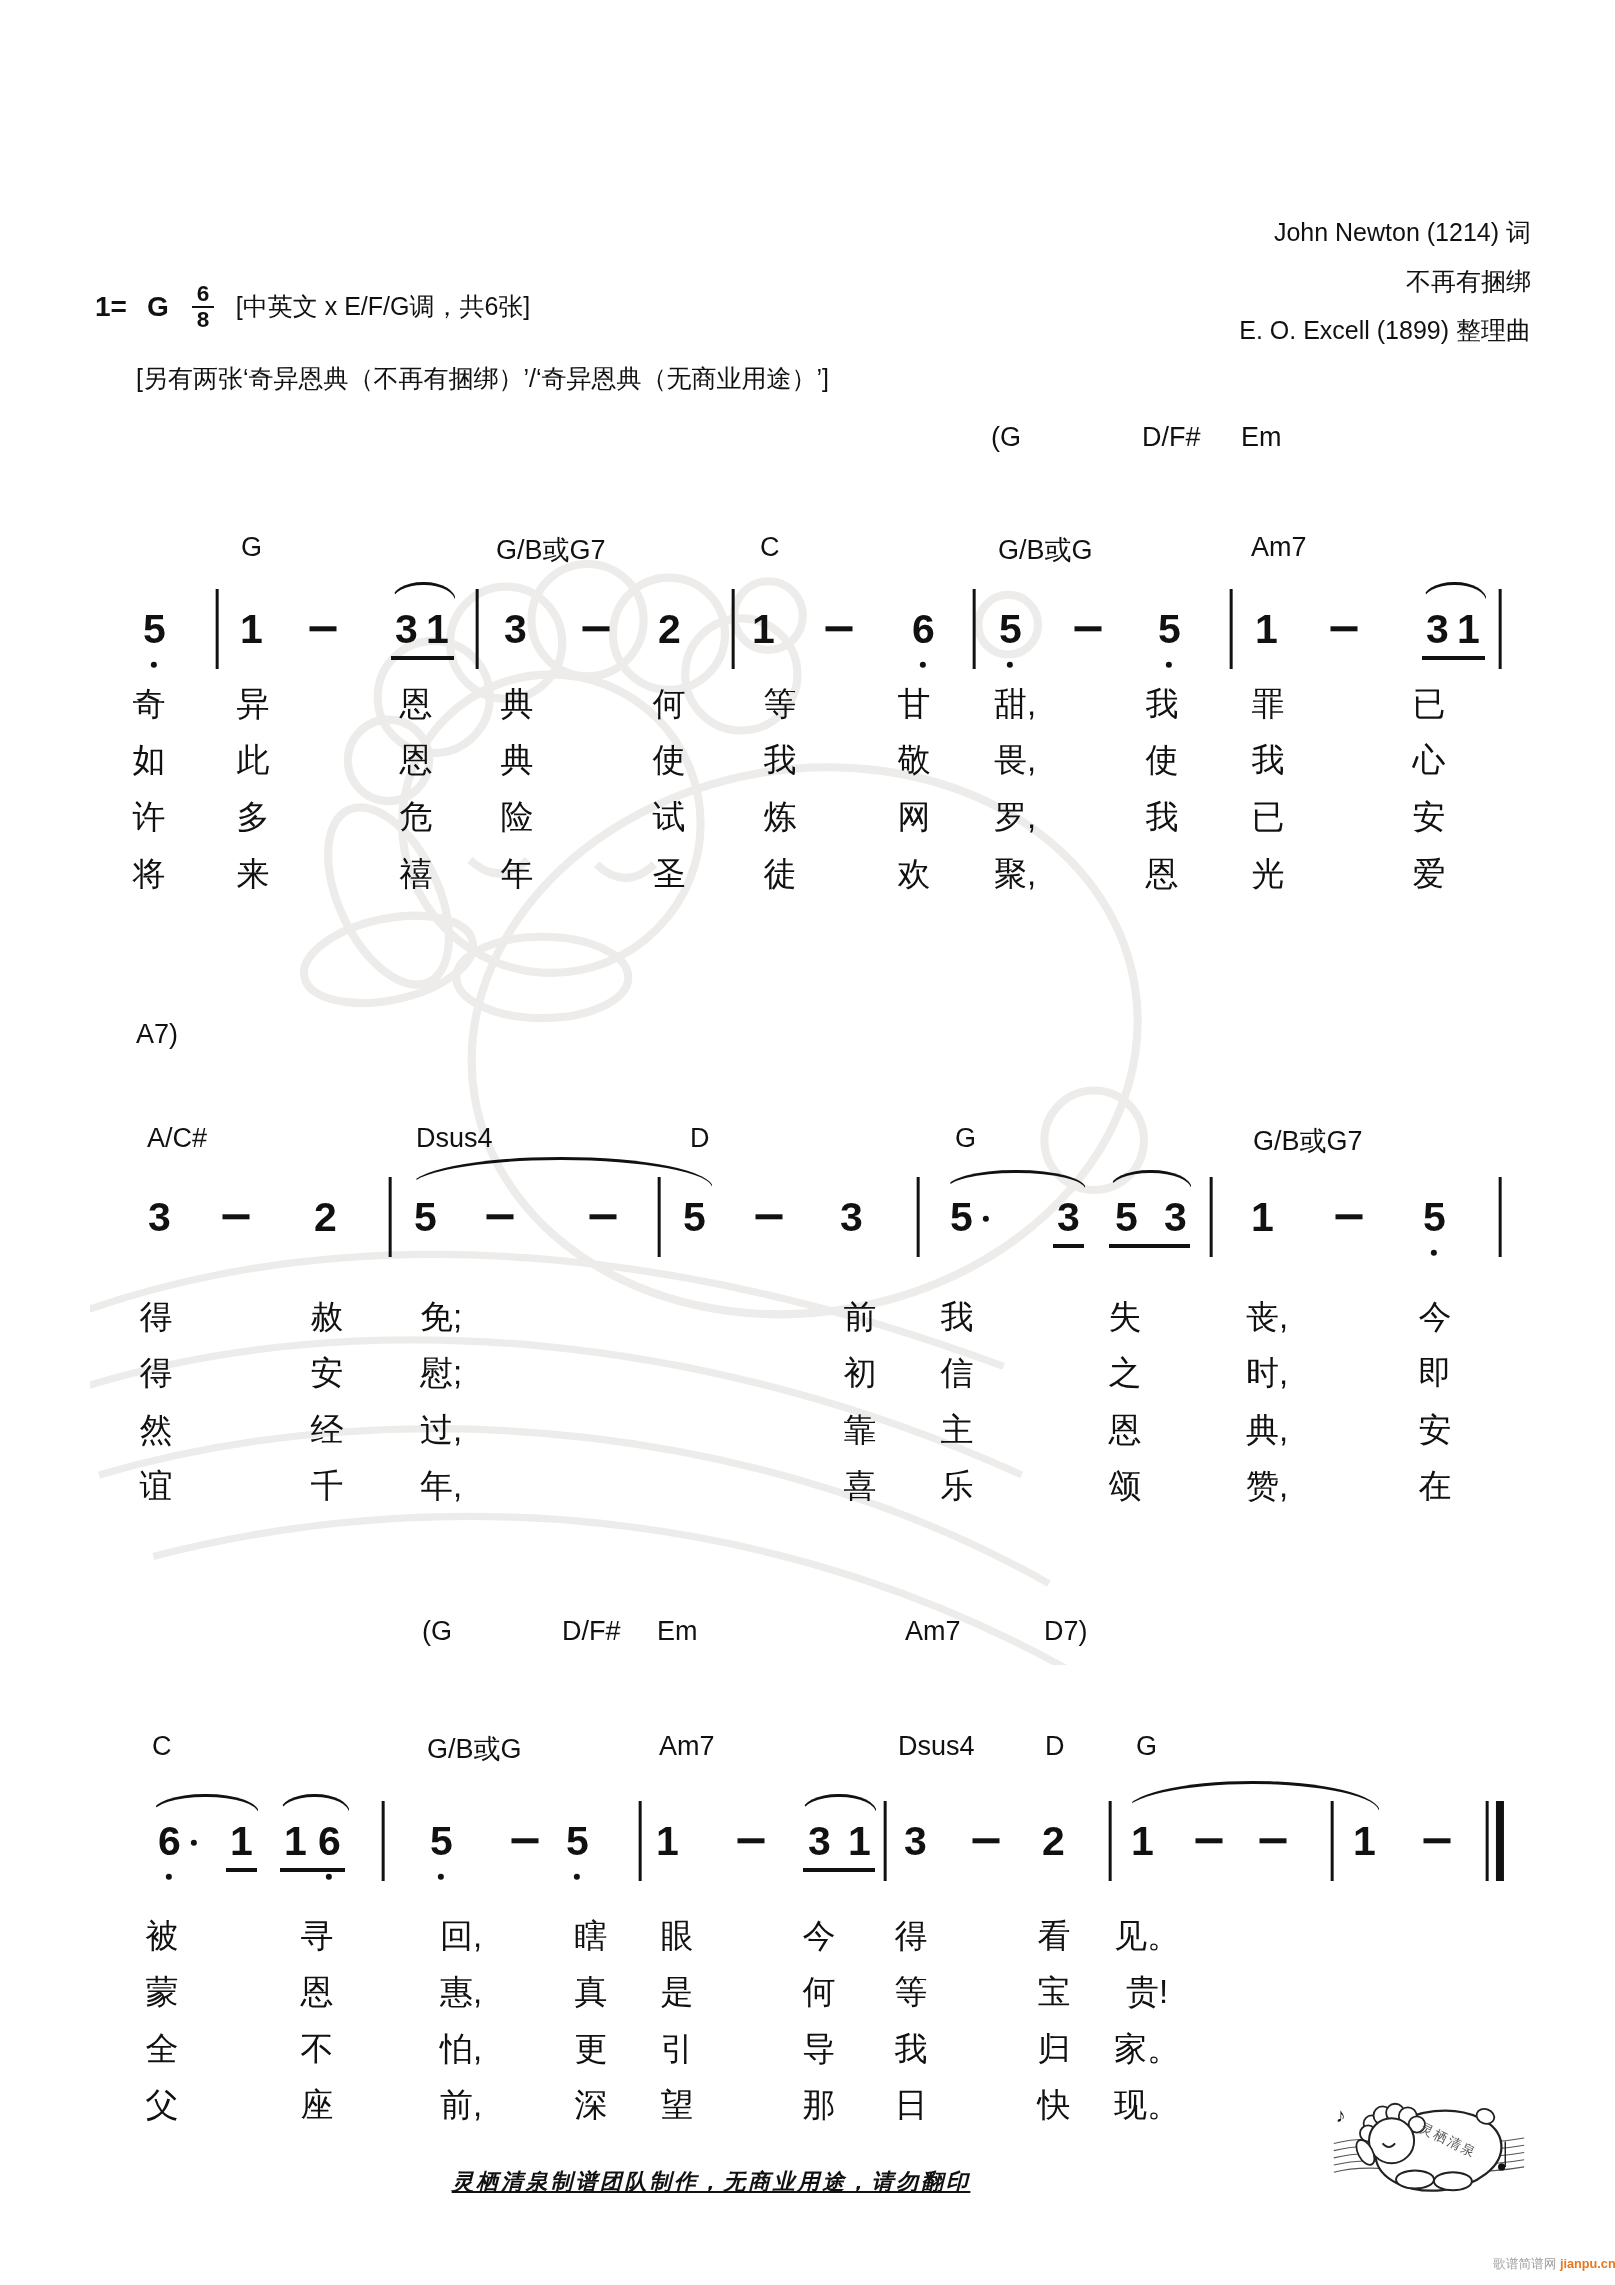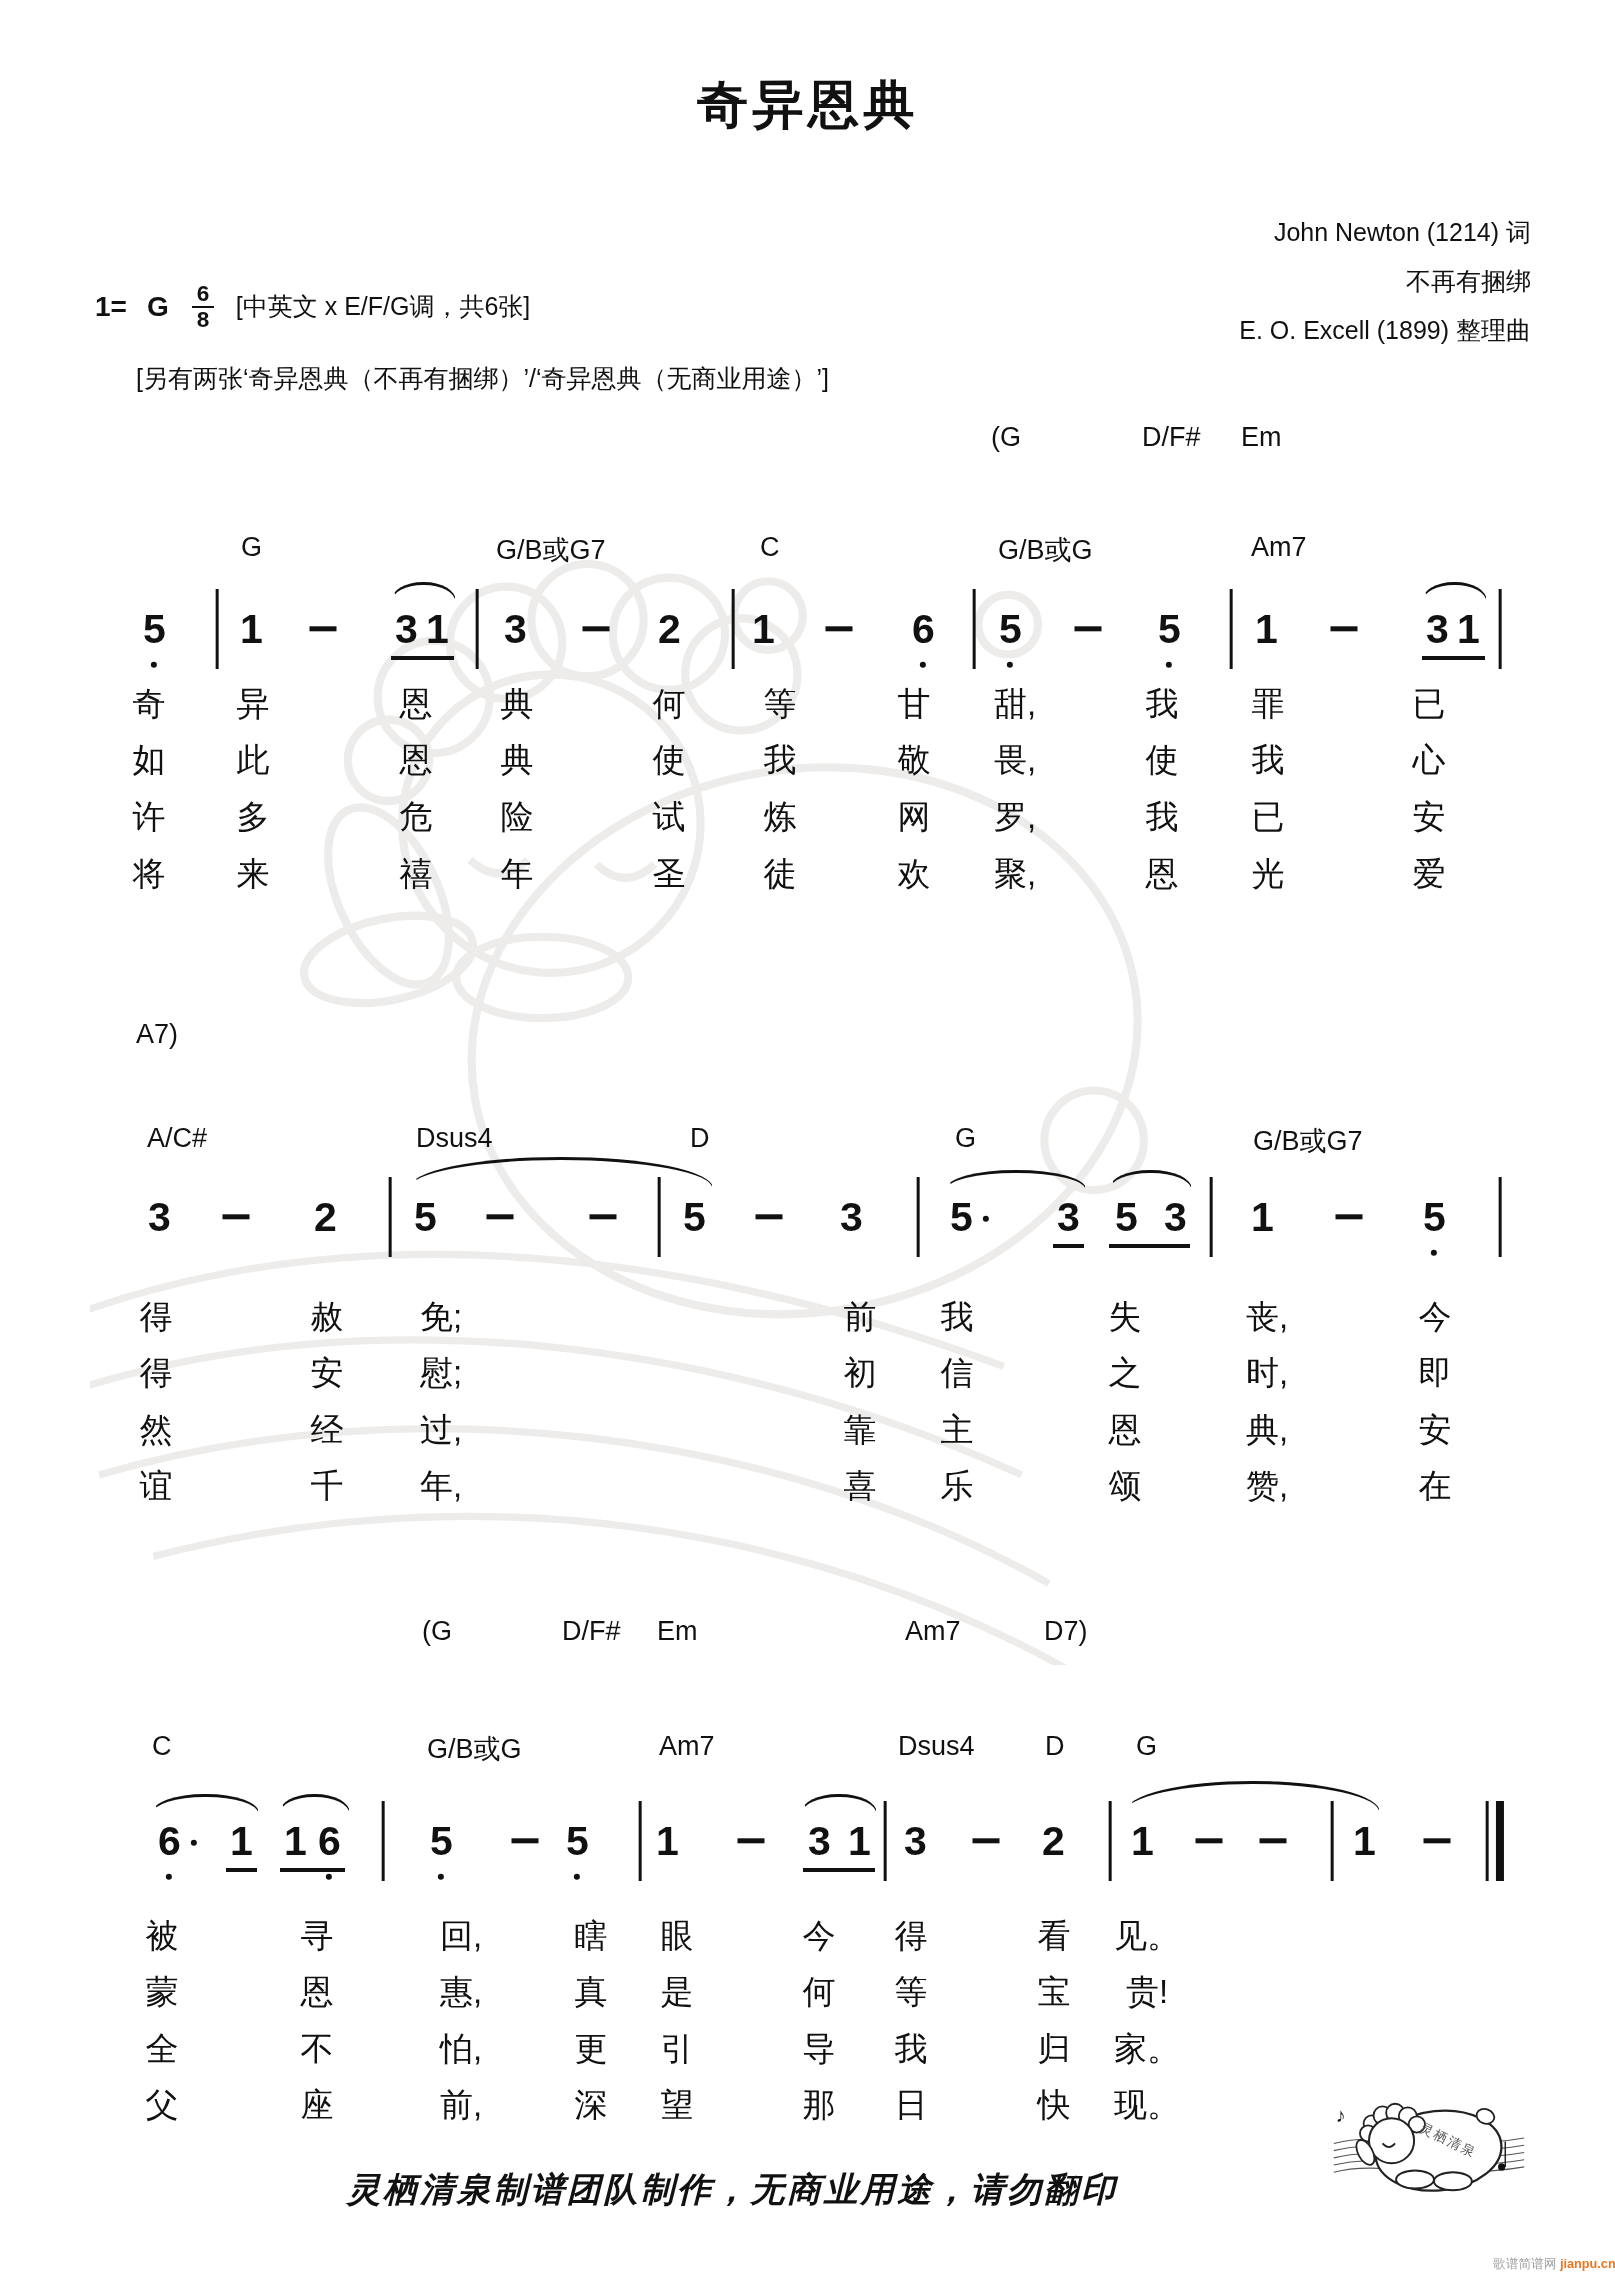--- a/index.html
+++ b/index.html
@@ -11,23 +11,23 @@
   .subtitle{position:absolute;top:217px;left:0;width:100%;text-align:center;font-size:26px;}
   .credits{position:absolute;top:208px;right:85px;text-align:right;font-size:25px;line-height:49px;}
   .keyrow{position:absolute;left:95px;top:282px;display:flex;align-items:center;font-size:28px;}
   .keyrow .kp{font-weight:600;}
   .keyrow .kv{font-weight:600;margin-left:20px;}
   .meter{display:inline-flex;flex-direction:column;align-items:center;margin-left:23.5px;
          font-size:22.6px;font-weight:600;line-height:1.05;}
   .meter .mt{border-bottom:2.7px solid #111;padding:0 4.5px;}
   .keynote{font-size:25px;margin-left:22px;font-weight:400;}
   .noteline{position:absolute;left:136px;top:362px;font-size:25px;}
-  .footer{position:absolute;left:732px;top:2167px;transform:translateX(-50%);
+  .footer{position:absolute;left:711px;top:2167px;transform:translateX(-50%);
           font-family:"DejaVu Serif",serif;font-style:italic;font-weight:bold;
-          font-size:34px;letter-spacing:2.7px;white-space:nowrap;}
+          font-size:22px;letter-spacing:2.7px;white-space:nowrap;text-decoration:underline;}
   .sitebar{position:absolute;left:1493px;top:2256px;font-size:12.7px;white-space:nowrap;}
   .logo{position:absolute;left:1332px;top:2091px;}
   
   .chord{position:absolute;font-size:27px;white-space:nowrap;}
   .note{position:absolute;transform:translate(-50%,-50%);font-size:41px;font-weight:bold;
         line-height:1;letter-spacing:-0.9px;}
   .dash{position:absolute;transform:translate(-50%,-50%);width:27px;height:5.4px;background:#111;}
   .bar{position:absolute;transform:translate(-50%,-50%);width:2.7px;height:80px;background:#111;}
   .bar.thick{width:8.1px;}
   .dotb{position:absolute;transform:translate(-50%,-50%);width:6.3px;height:6.3px;border-radius:50%;background:#111;}
@@ -60,21 +60,20 @@
     <ellipse cx="500" cy="520" rx="95" ry="45"></ellipse>
     <circle cx="1110" cy="700" r="55"></circle>
     <g stroke-width="8">
       <path d="M-10,890 C300,780 660,820 1010,950"></path>
       <path d="M-30,980 C300,870 700,920 1030,1070"></path>
       <path d="M10,1070 C350,970 760,1020 1060,1190"></path>
       <path d="M70,1160 C420,1070 790,1120 1090,1290"></path>
     </g>
   </svg>
 
-  <div class="title">奇异恩典</div>
 
   <div class="credits">
     <div>John Newton (1214) 词</div>
     <div>不再有捆绑</div>
     <div>E. O. Excell (1899) 整理曲</div>
   </div>
 
   <div class="keyrow">
     <span class="kp">1=</span>
     <span class="kv">G</span>

